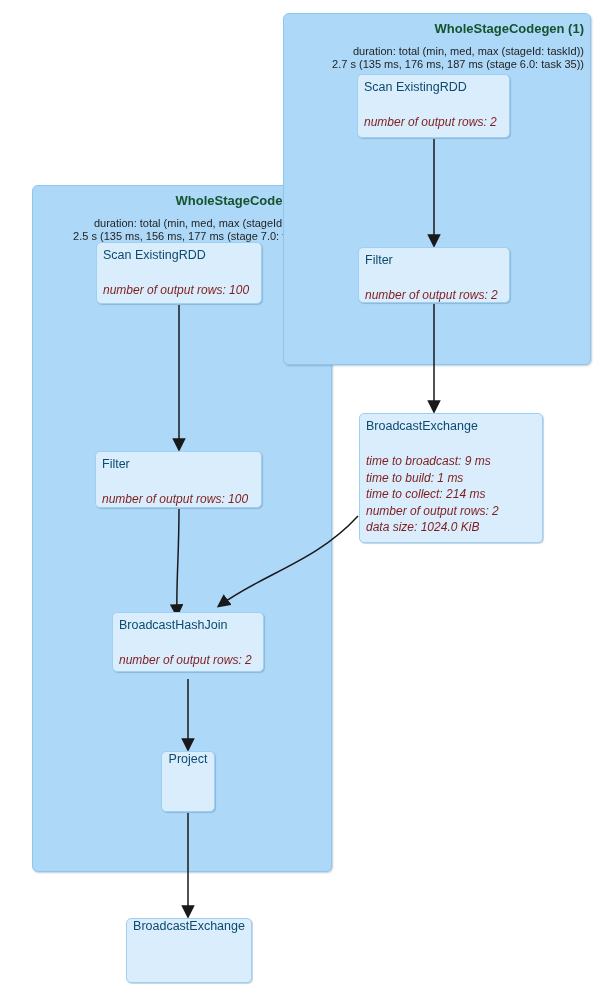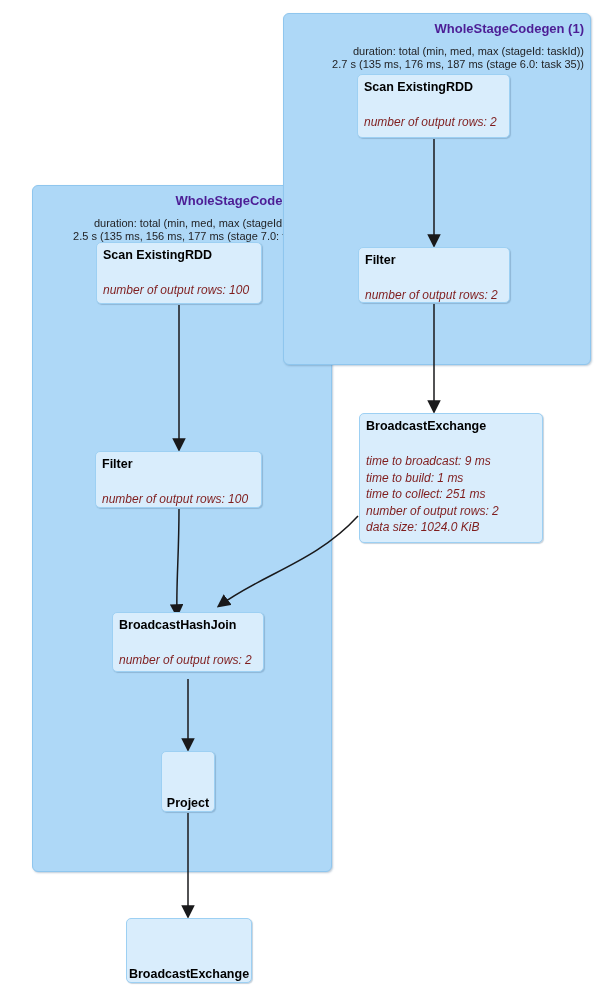--- a/index.html
+++ b/index.html
@@ -29,21 +29,21 @@
     position: absolute;
     top: 0; left: 0; right: 0;
     padding: 7px 6px 0 0;
     text-align: right;
     white-space: nowrap;
   }
   .cluster-title {
     font-size: 13px;
     font-weight: bold;
     line-height: 15px;
-    color: #4c1d95;
+    color: #14532d;
   }
   .cluster-duration {
     margin-top: 9px;
     font-size: 11px;
     line-height: 12.5px;
     color: #222326;
     margin-left: 33px;
   }
 
   
@@ -66,34 +66,34 @@
     border: 1px solid #9dd0f3;
     border-radius: 5px;
     box-shadow: 1px 1px 1px rgba(70, 105, 140, 0.3);
     box-sizing: border-box;
     padding: 5px 6px;
     z-index: 4;
     white-space: nowrap;
   }
   .node-title {
     font-size: 12.5px;
-    font-weight: bold;
+    font-weight: normal;
     line-height: 15px;
-    color: #000000;
+    color: #0c4a6e;
   }
   .node-metrics {
     margin-top: 19px;
     font-size: 12px;
     line-height: 16.5px;
     color: #7f1d1d;
     font-style: italic;
   }
   .node.center {
     display: flex;
-    align-items: flex-end;
+    align-items: flex-start;
     justify-content: center;
     padding: 0;
   }
 
   #n-scan-r   { left: 357px; top: 74px;  width: 153px; height: 64px; }
   #n-filter-r { left: 358px; top: 247px; width: 152px; height: 56px; }
   #n-be       { left: 359px; top: 413px; width: 184px; height: 130px; }
   #n-scan-l   { left: 96px;  top: 242px; width: 166px; height: 62px; }
   #n-filter-l { left: 95px;  top: 451px; width: 167px; height: 57px; }
   #n-bhj      { left: 112px; top: 612px; width: 152px; height: 60px; }
@@ -152,21 +152,21 @@
     <div class="node-metrics">
       <div>number of output rows: 2</div>
     </div>
   </div>
 
   <div class="node" id="n-be">
     <div class="node-title">BroadcastExchange</div>
     <div class="node-metrics">
       <div>time to broadcast: 9 ms</div>
       <div>time to build: 1 ms</div>
-      <div>time to collect: 251 ms</div>
+      <div>time to collect: 214 ms</div>
       <div>number of output rows: 2</div>
       <div>data size: 1024.0 KiB</div>
     </div>
   </div>
 
   <div class="node" id="n-scan-l">
     <div class="node-title">Scan ExistingRDD</div>
     <div class="node-metrics">
       <div>number of output rows: 100</div>
     </div>

